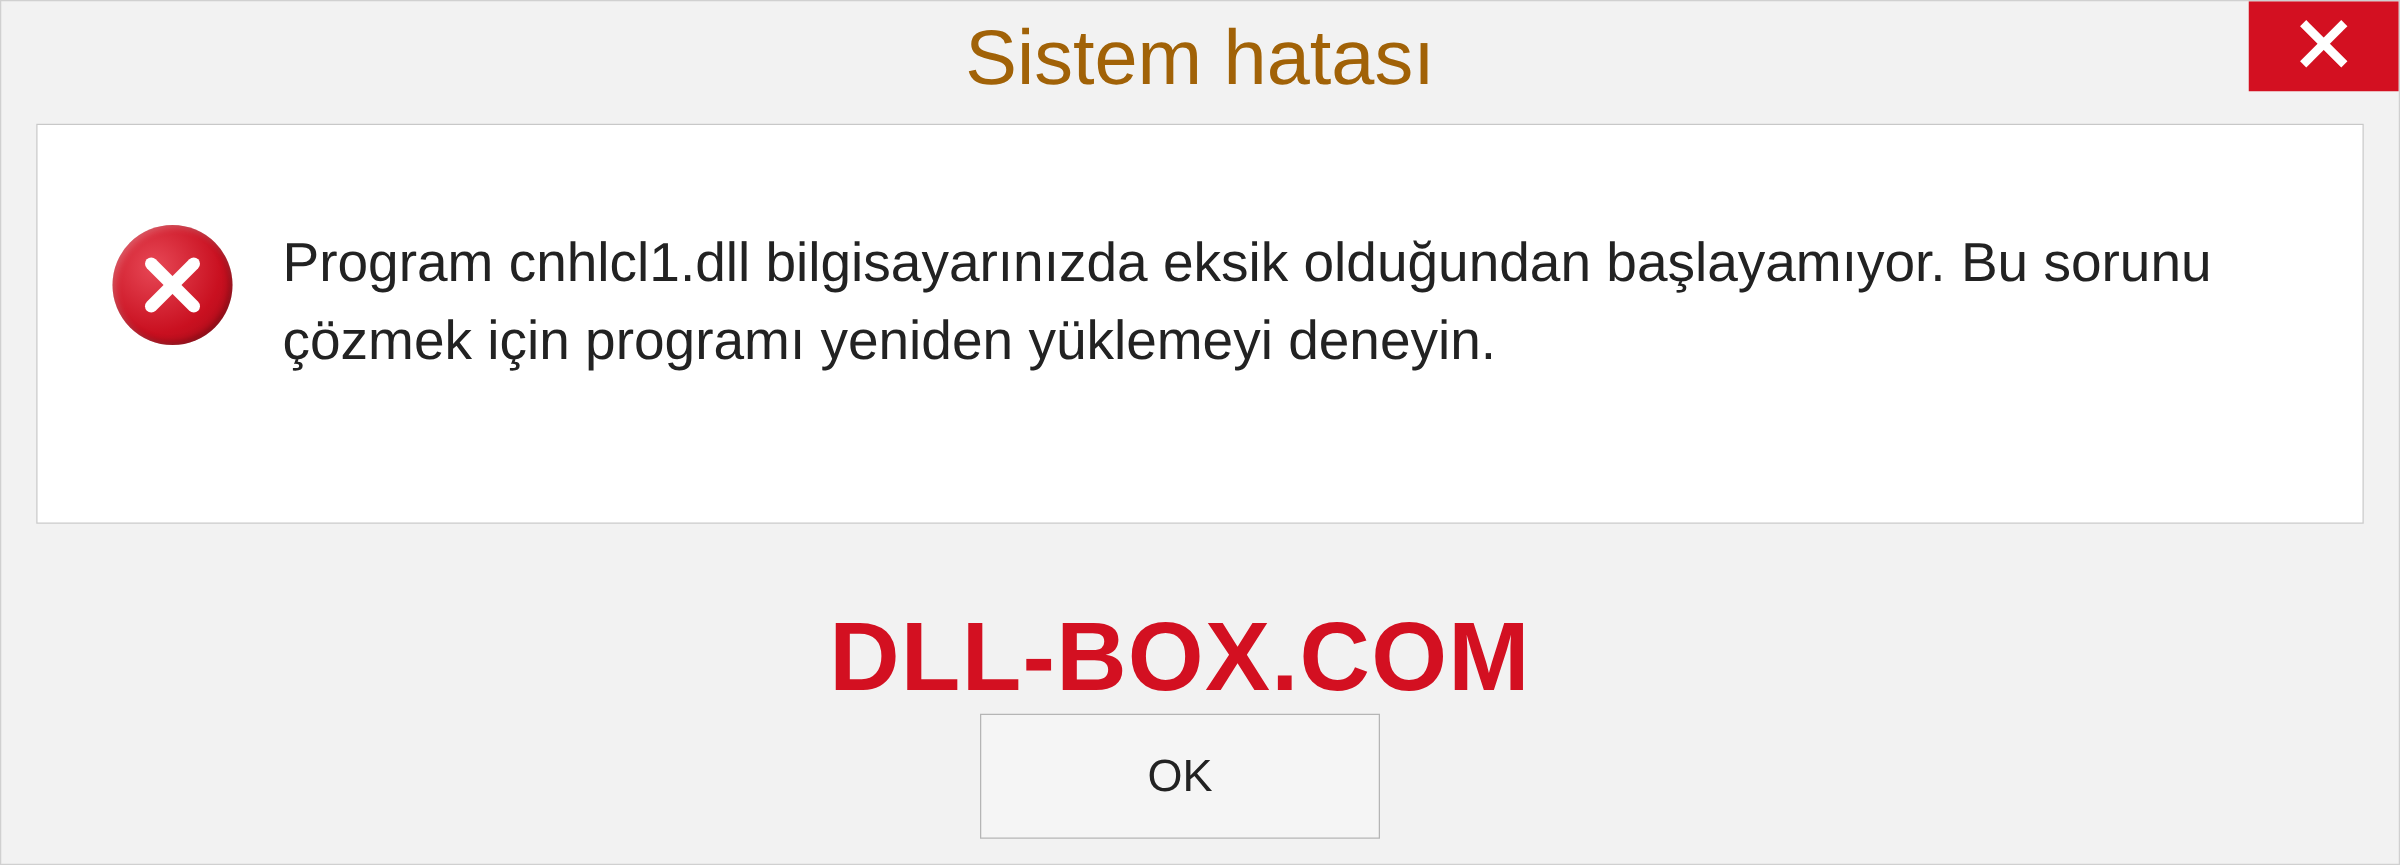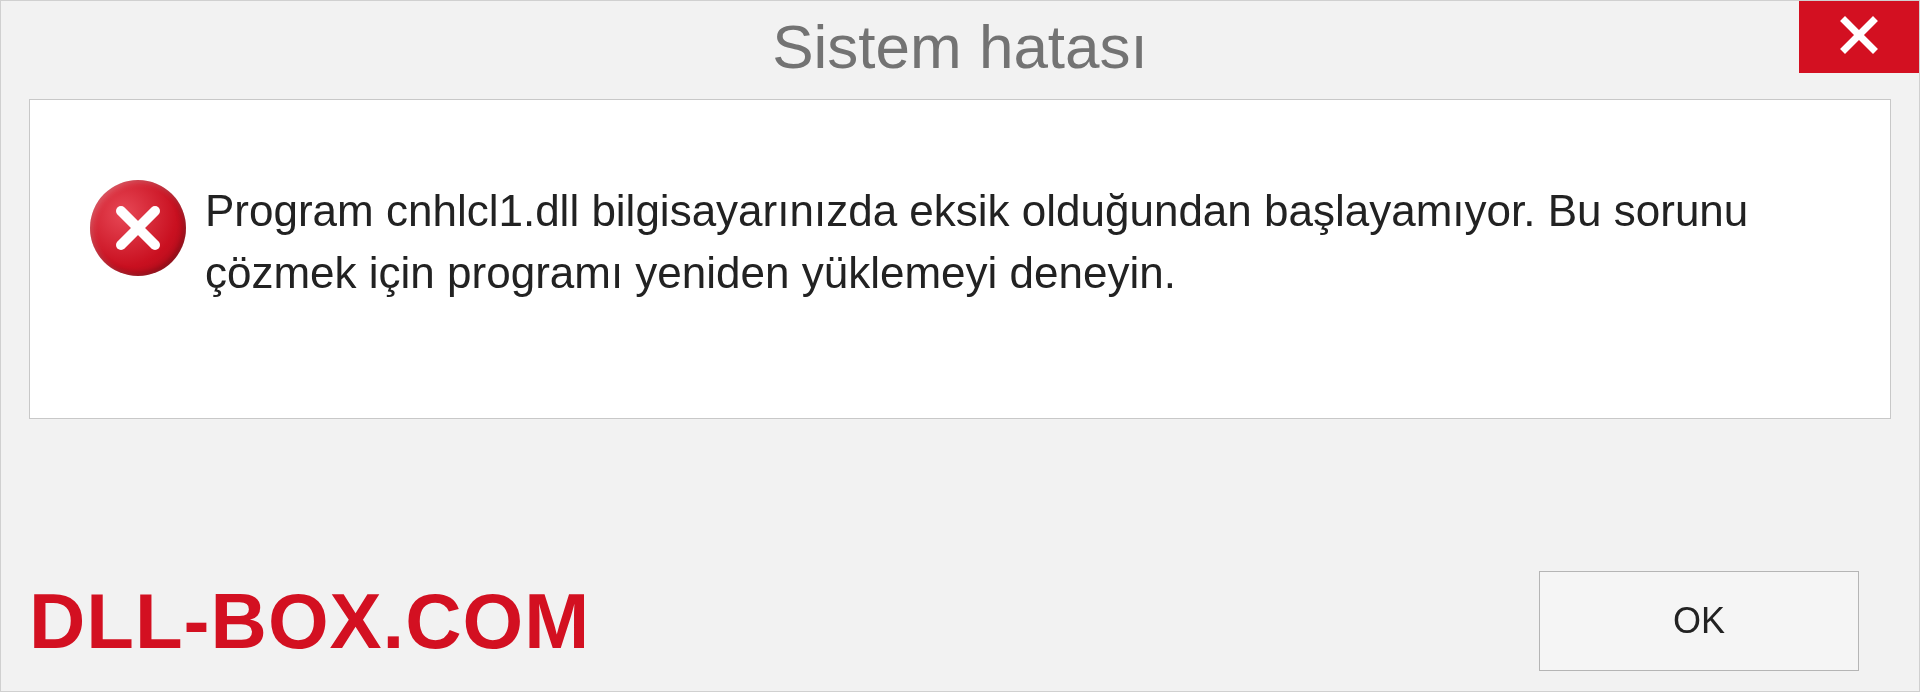--- a/index.html
+++ b/index.html
@@ -18,21 +18,21 @@
     .titlebar {
       position: relative;
       height: 90px;
       display: flex;
       align-items: center;
       justify-content: center;
     }
     .dialog-title {
       font-size: 62px;
       font-weight: 400;
-      color: #737373;
+      color: #a16207;
     }
     .close-button {
       position: absolute;
       top: 0;
       right: 0;
       width: 120px;
       height: 72px;
       background: #d31021;
       display: flex;
       align-items: center;
@@ -44,21 +44,21 @@
       height: 40px;
     }
     .content-panel {
       margin: 8px 28px 20px 28px;
       background: #ffffff;
       border: 1px solid #c8c8c8;
       height: 320px;
       padding: 80px 60px 40px 60px;
       display: flex;
       align-items: flex-start;
-      gap: 19px;
+      gap: 40px;
     }
     .error-icon-circle {
       flex-shrink: 0;
       width: 96px;
       height: 96px;
       border-radius: 50%;
       background: radial-gradient(circle at 35% 35%, #e74856 0%, #c91020 60%, #a00c18 100%);
       display: flex;
       align-items: center;
       justify-content: center;
@@ -76,20 +76,21 @@
     }
     .footer-row {
       position: absolute;
       bottom: 20px;
       left: 0;
       right: 0;
       padding: 0 60px 0 28px;
       display: flex;
       align-items: center;
       justify-content: space-between;
+      flex-direction: column;
     }
     .watermark {
       font-size: 78px;
       font-weight: 800;
       color: #d31021;
       letter-spacing: 1px;
       font-family: "Arial Black", Arial, sans-serif;
     }
     .ok-button {
       width: 320px;

